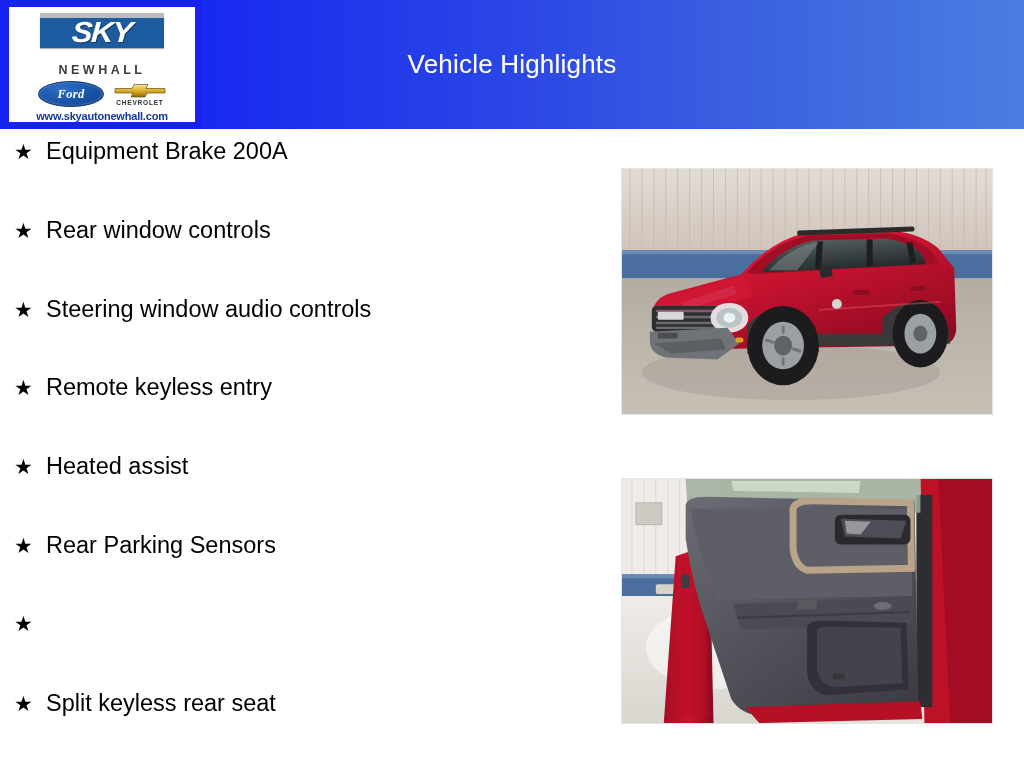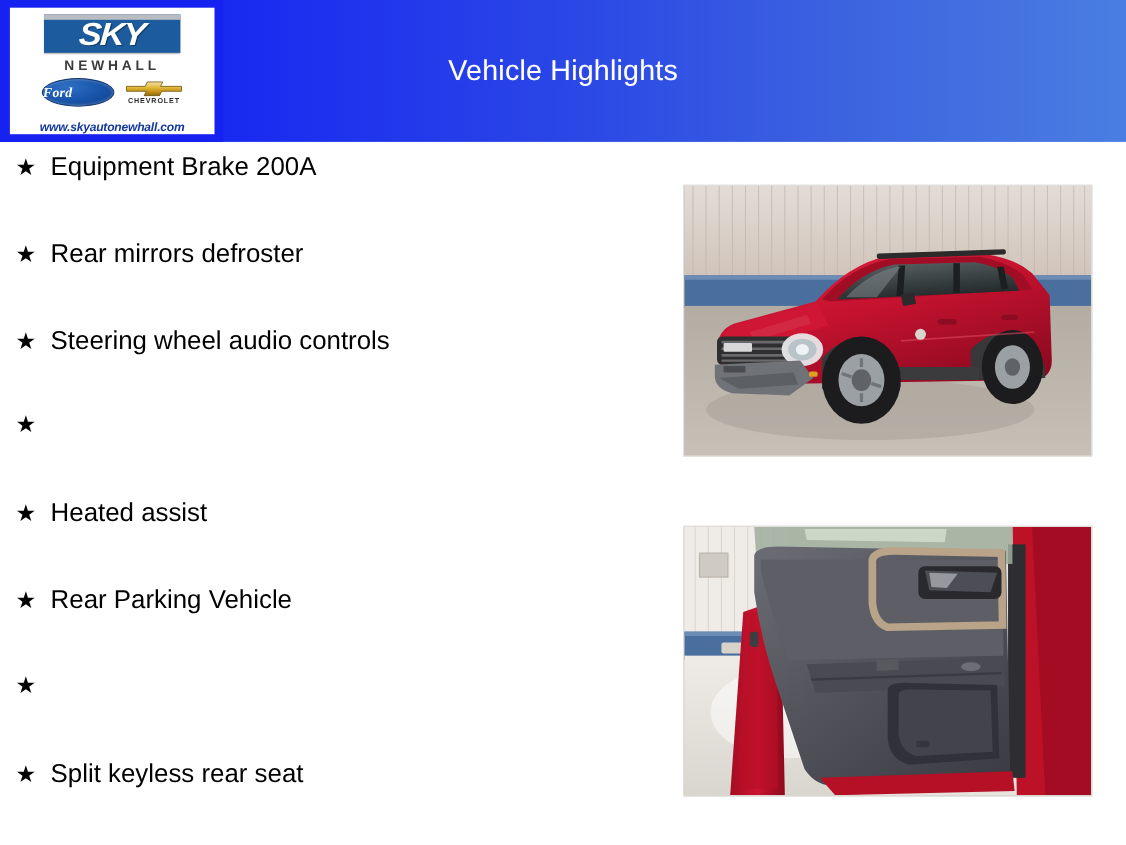--- a/index.html
+++ b/index.html
@@ -81,21 +81,21 @@
     font-size: 29px;
     font-weight: bold;
     font-style: italic;
     letter-spacing: -1.5px;
     line-height: 1;
     transform: skewX(-4deg) scaleX(1.08);
     text-shadow: 1px 1px 0 rgba(0,0,0,0.35);
     font-family: "Liberation Sans", sans-serif;
   }
   .newhall-word {
-    margin-top: 6px;
+    margin-top: 16px;
     color: #3b3b3b;
     font-size: 12.5px;
     font-weight: bold;
     letter-spacing: 3.5px;
     line-height: 1;
   }
   .brand-row {
     margin-top: 5px;
     width: 100%;
     display: flex;
@@ -105,21 +105,21 @@
     height: 26px;
   }
   .ford-oval {
     width: 64px;
     height: 24px;
     border-radius: 50%;
     background: radial-gradient(ellipse at 35% 30%, #2f6fc4 0%, #1a57ad 45%, #0e3f87 100%);
     border: 1.5px solid #0b3570;
     display: flex;
     align-items: center;
-    justify-content: flex-start;
+    justify-content: center;
     box-shadow: inset 0 0 3px rgba(255,255,255,0.4);
   }
   .ford-script {
     color: #ffffff;
     font-size: 12.5px;
     font-style: italic;
     font-weight: bold;
     font-family: "Liberation Serif", serif;
     letter-spacing: 0.3px;
   }
@@ -136,25 +136,24 @@
   }
   .chev-bowtie svg { display: block; }
   .chev-word {
     color: #2c2c2c;
     font-size: 6.5px;
     font-weight: bold;
     letter-spacing: 0.8px;
     margin-top: 1px;
   }
   .site-url {
-    margin-top: 13px;
+    margin-top: 3px;
     color: #14399c;
     font-size: 11px;
     font-weight: bold;
-    font-style: italic;
     letter-spacing: -0.2px;
   }
 
   
   .bullets {
     position: absolute;
     left: 0px;
     top: 140px;
     width: 600px;
     height: 620px;
@@ -237,36 +236,37 @@
   </div>
 </div>
 
 <ul class="bullets">
   <li class="bullet-row">
     <span class="bullet-star">★</span>
     <span class="bullet-text">Equipment Brake 200A</span>
   </li>
   <li class="bullet-row">
     <span class="bullet-star">★</span>
-    <span class="bullet-text">Rear mirrors defroster</span>
-  </li>
-  <li class="bullet-row">
-    <span class="bullet-star">★</span>
-    <span class="bullet-text">Steering wheel audio controls</span>
-  </li>
-  <li class="bullet-row">
-    <span class="bullet-star">★</span>
+    <span class="bullet-text">Rear window controls</span>
+  </li>
+  <li class="bullet-row">
+    <span class="bullet-star">★</span>
+    <span class="bullet-text">Steering window audio controls</span>
+  </li>
+  <li class="bullet-row">
+    <span class="bullet-star">★</span>
+    <span class="bullet-text">Remote keyless entry</span>
   </li>
   <li class="bullet-row">
     <span class="bullet-star">★</span>
     <span class="bullet-text">Heated assist</span>
   </li>
   <li class="bullet-row">
     <span class="bullet-star">★</span>
-    <span class="bullet-text">Rear Parking Vehicle</span>
+    <span class="bullet-text">Rear Parking Sensors</span>
   </li>
   <li class="bullet-row">
     <span class="bullet-star">★</span>
   </li>
   <li class="bullet-row">
     <span class="bullet-star">★</span>
     <span class="bullet-text">Split keyless rear seat</span>
   </li>
 </ul>
 

